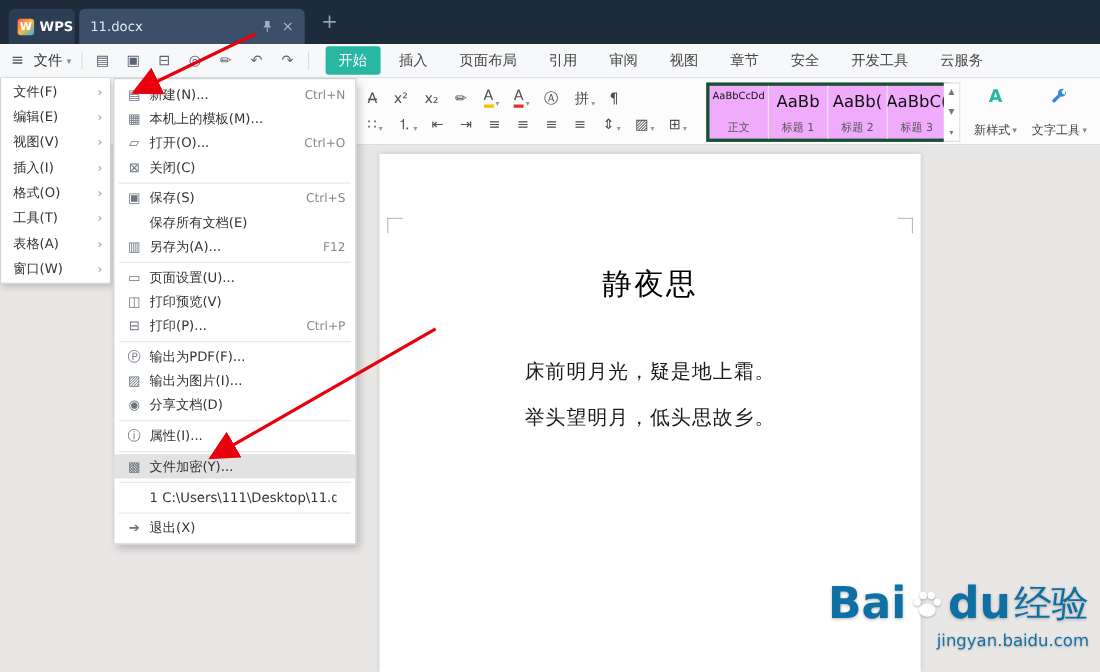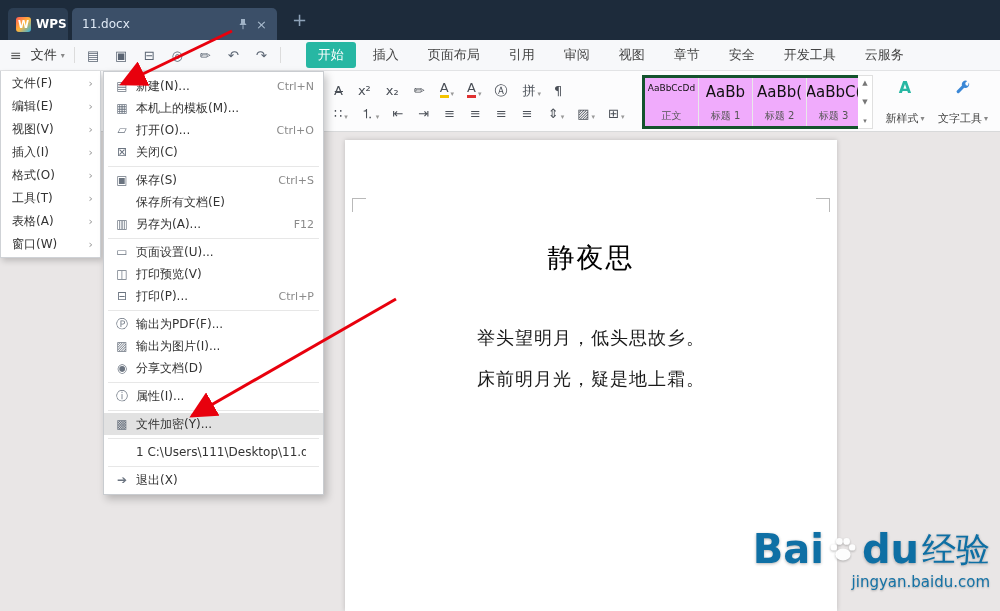--- a/index.html
+++ b/index.html
@@ -17,21 +17,21 @@
   .tab-close{color:#a9bbce;font-size:13px;line-height:1}
   .plus-btn{position:absolute;left:292px;top:11px;color:#8ea2b8;font-size:18px;line-height:1}
 
   
   .menubar{position:absolute;left:0;top:40px;width:100%;height:31px;background:#f7f8fa;border-bottom:1px solid #e2e3e5;display:flex;align-items:center;padding:0 10px;gap:9px;font-size:13px;color:#333;z-index:3}
   .hamburger{font-size:14px;color:#555}
   .file-btn{display:flex;align-items:center;gap:4px;cursor:default}
   .caret{font-size:8px;color:#888}
   .vsep{width:1px;height:16px;background:#dcdcdc}
   .qicon{font-size:13px;color:#5a6472;width:19px;text-align:center}
-  .rtabs{display:flex;align-items:flex-end;gap:5px;margin-left:16px}
+  .rtabs{display:flex;align-items:flex-end;gap:5px;margin-left:6px}
   .rtab{padding:4px 12px;color:#444;font-size:13px;border-radius:3px;white-space:nowrap}
   .rtab.active{background:#27b7a3;color:#fff}
 
   
   .ribbon{position:absolute;left:0;top:71px;width:100%;height:61px;background:#fcfcfd;border-bottom:1px solid #d8d9da;z-index:2}
   .ricon-row{position:absolute;display:flex;gap:13px;align-items:flex-end;color:#4a4f57;font-size:13px}
   .r1{left:334px;top:10px}
   .r2{left:334px;top:36px}
   .ricon{display:flex;align-items:flex-end;gap:2px;white-space:nowrap}
   .ricon .g{line-height:1.1}
@@ -307,23 +307,23 @@
     </div>
   </div>
 
   <div class="docarea">
     <div class="page">
       <div class="cm cm-tl"></div>
       <div class="cm cm-tr"></div>
       <div class="page-content">
         <div class="doc-title">静夜思</div>
 
+          <div class="doc-line">床前明月光，疑是地上霜。</div>
+
           <div class="doc-line">举头望明月，低头思故乡。</div>
-
-          <div class="doc-line">床前明月光，疑是地上霜。</div>
 
       </div>
     </div>
 
     <div class="watermark">
       <div class="wm-brand">
         <span>Bai</span>
         <svg class="paw" width="32" height="32" viewBox="0 0 40 40">
             <g fill="#fff">
               <ellipse cx="20" cy="27" rx="9.5" ry="7.5"></ellipse>

